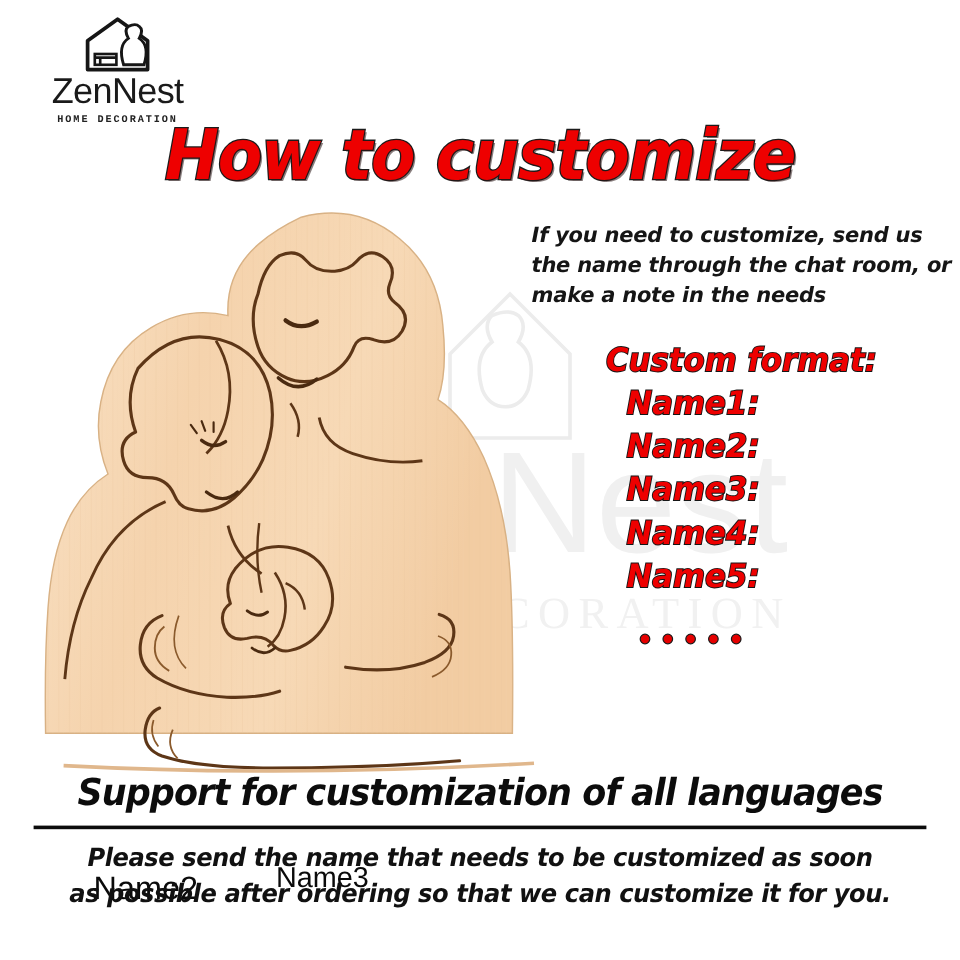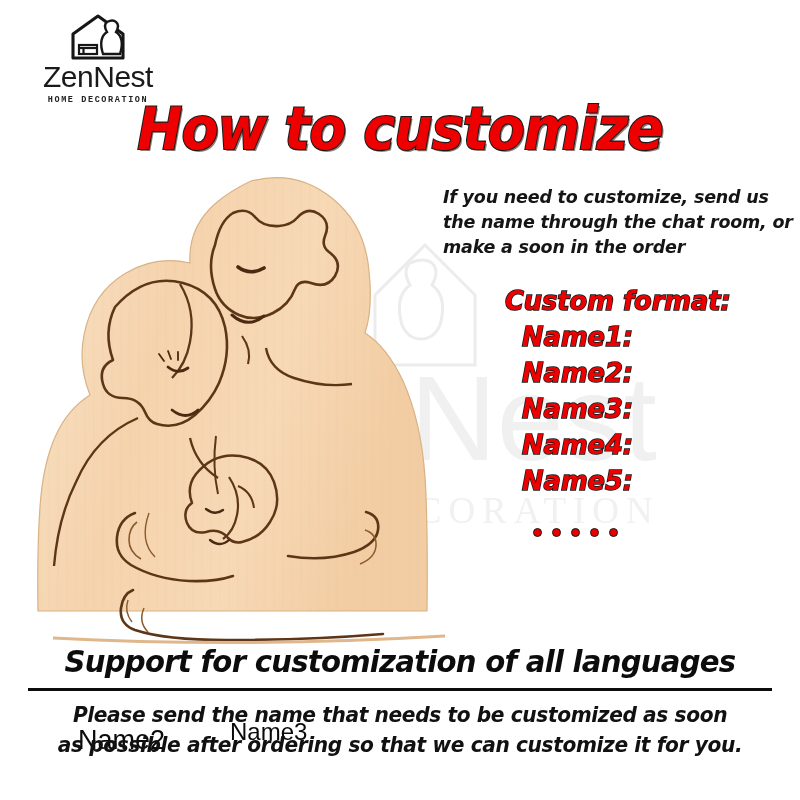--- a/index.html
+++ b/index.html
@@ -379,21 +379,21 @@
 
       <path d="M196 268 q -4 30 2 58" fill="none" stroke="#5d3617" stroke-width="2"></path>
 
       <path d="M33 470 q 190 10 392 -2" fill="none" stroke="#e0b78c" stroke-width="3"></path>
     </svg>
 
     <div class="name-label" id="name2-label">Name2</div>
     <div class="name-label" id="name3-label">Name3</div>
   </div>
 
-  <div class="note-text">If you need to customize, send us the name through the chat room, or make a soon in the order</div>
+  <div class="note-text">If you need to customize, send us the name through the chat room, or make a note in the needs</div>
 
   <div class="format-block">
     <div class="fmt-line fmt-head">Custom format:</div>
     <div class="fmt-line fmt-item">Name1:</div>
     <div class="fmt-line fmt-item">Name2:</div>
     <div class="fmt-line fmt-item">Name3:</div>
     <div class="fmt-line fmt-item">Name4:</div>
     <div class="fmt-line fmt-item">Name5:</div>
   </div>
 

